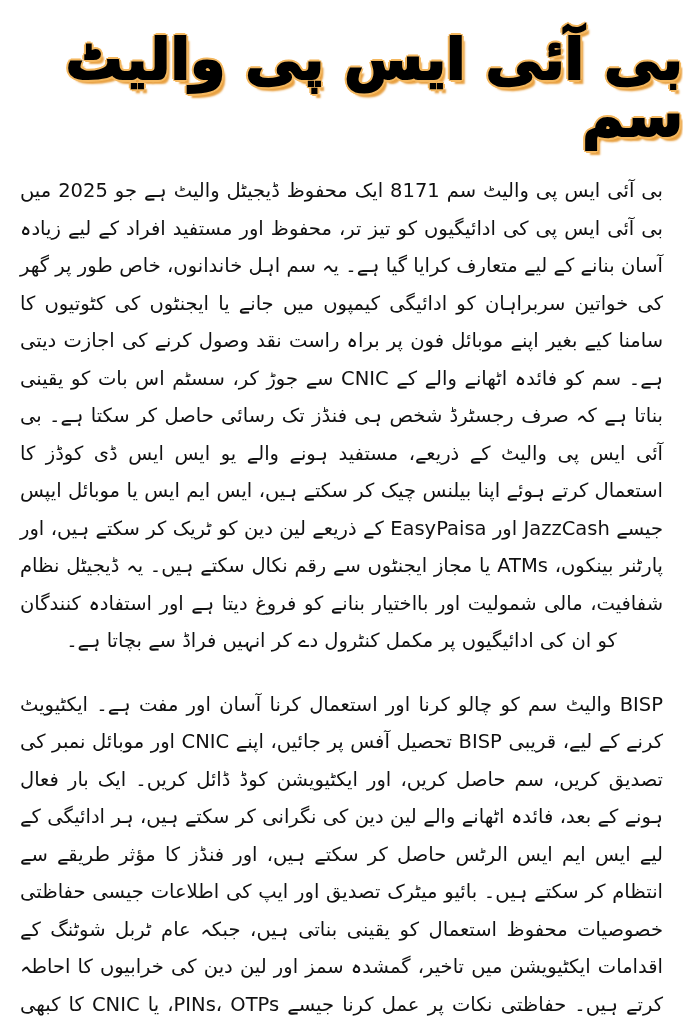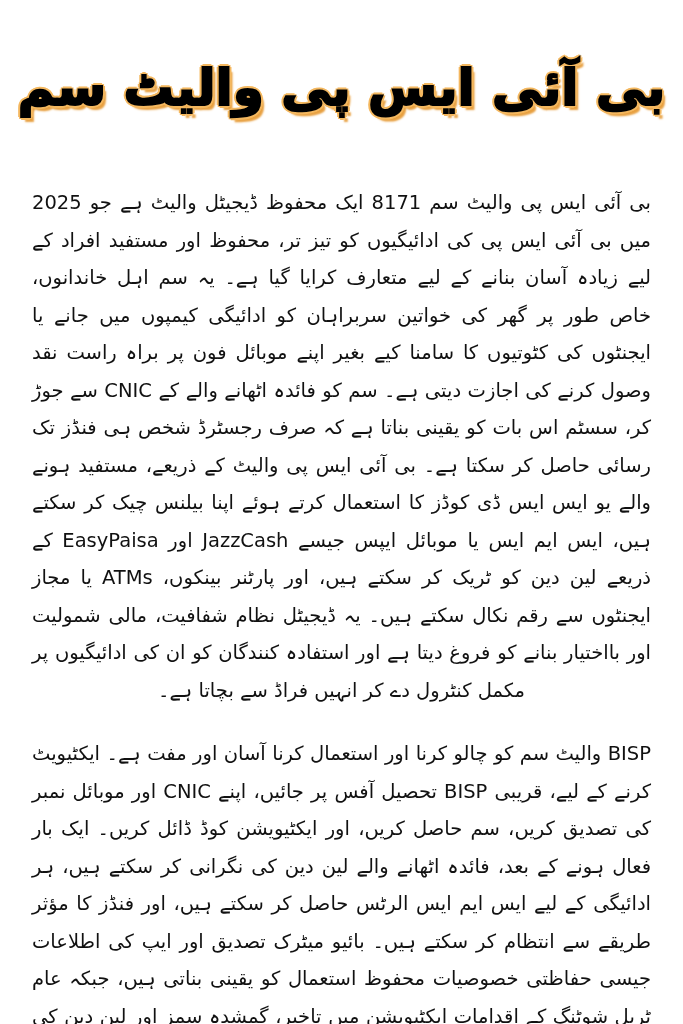--- a/index.html
+++ b/index.html
@@ -22,21 +22,21 @@
       width: 683px;
       height: 140px;
       display: flex;
       align-items: center;
       justify-content: center;
     }
     .title {
       direction: rtl;
       font-family: "DejaVu Sans", sans-serif;
       font-weight: bold;
-      font-size: 50px;
+      font-size: 57px;
       line-height: 1;
       color: #000000;
       -webkit-text-stroke: 2px #000;
       text-shadow:
         0 0 3px #f4b860,
         2px 2px 0 #f4b860,
         -2px -2px 0 #f4b860,
         2px -2px 0 #f4b860,
         -2px 2px 0 #f4b860,
         0 3px 0 #f4b860,
@@ -54,21 +54,21 @@
       direction: rtl;
     }
     .para {
       direction: rtl;
       text-align: justify;
       text-align-last: center;
       font-family: "DejaVu Sans", sans-serif;
       font-size: 19.5px;
       line-height: 37.5px;
       color: #111111;
-      margin: 16px;
+      margin: 4px;
     }
     .para + .para {
       margin-top: 26px;
     }
   </style>
 </head>
 <body>
 
 <div class="title-wrap">
   <h1 class="title">بی آئی ایس پی والیٹ سم</h1>

